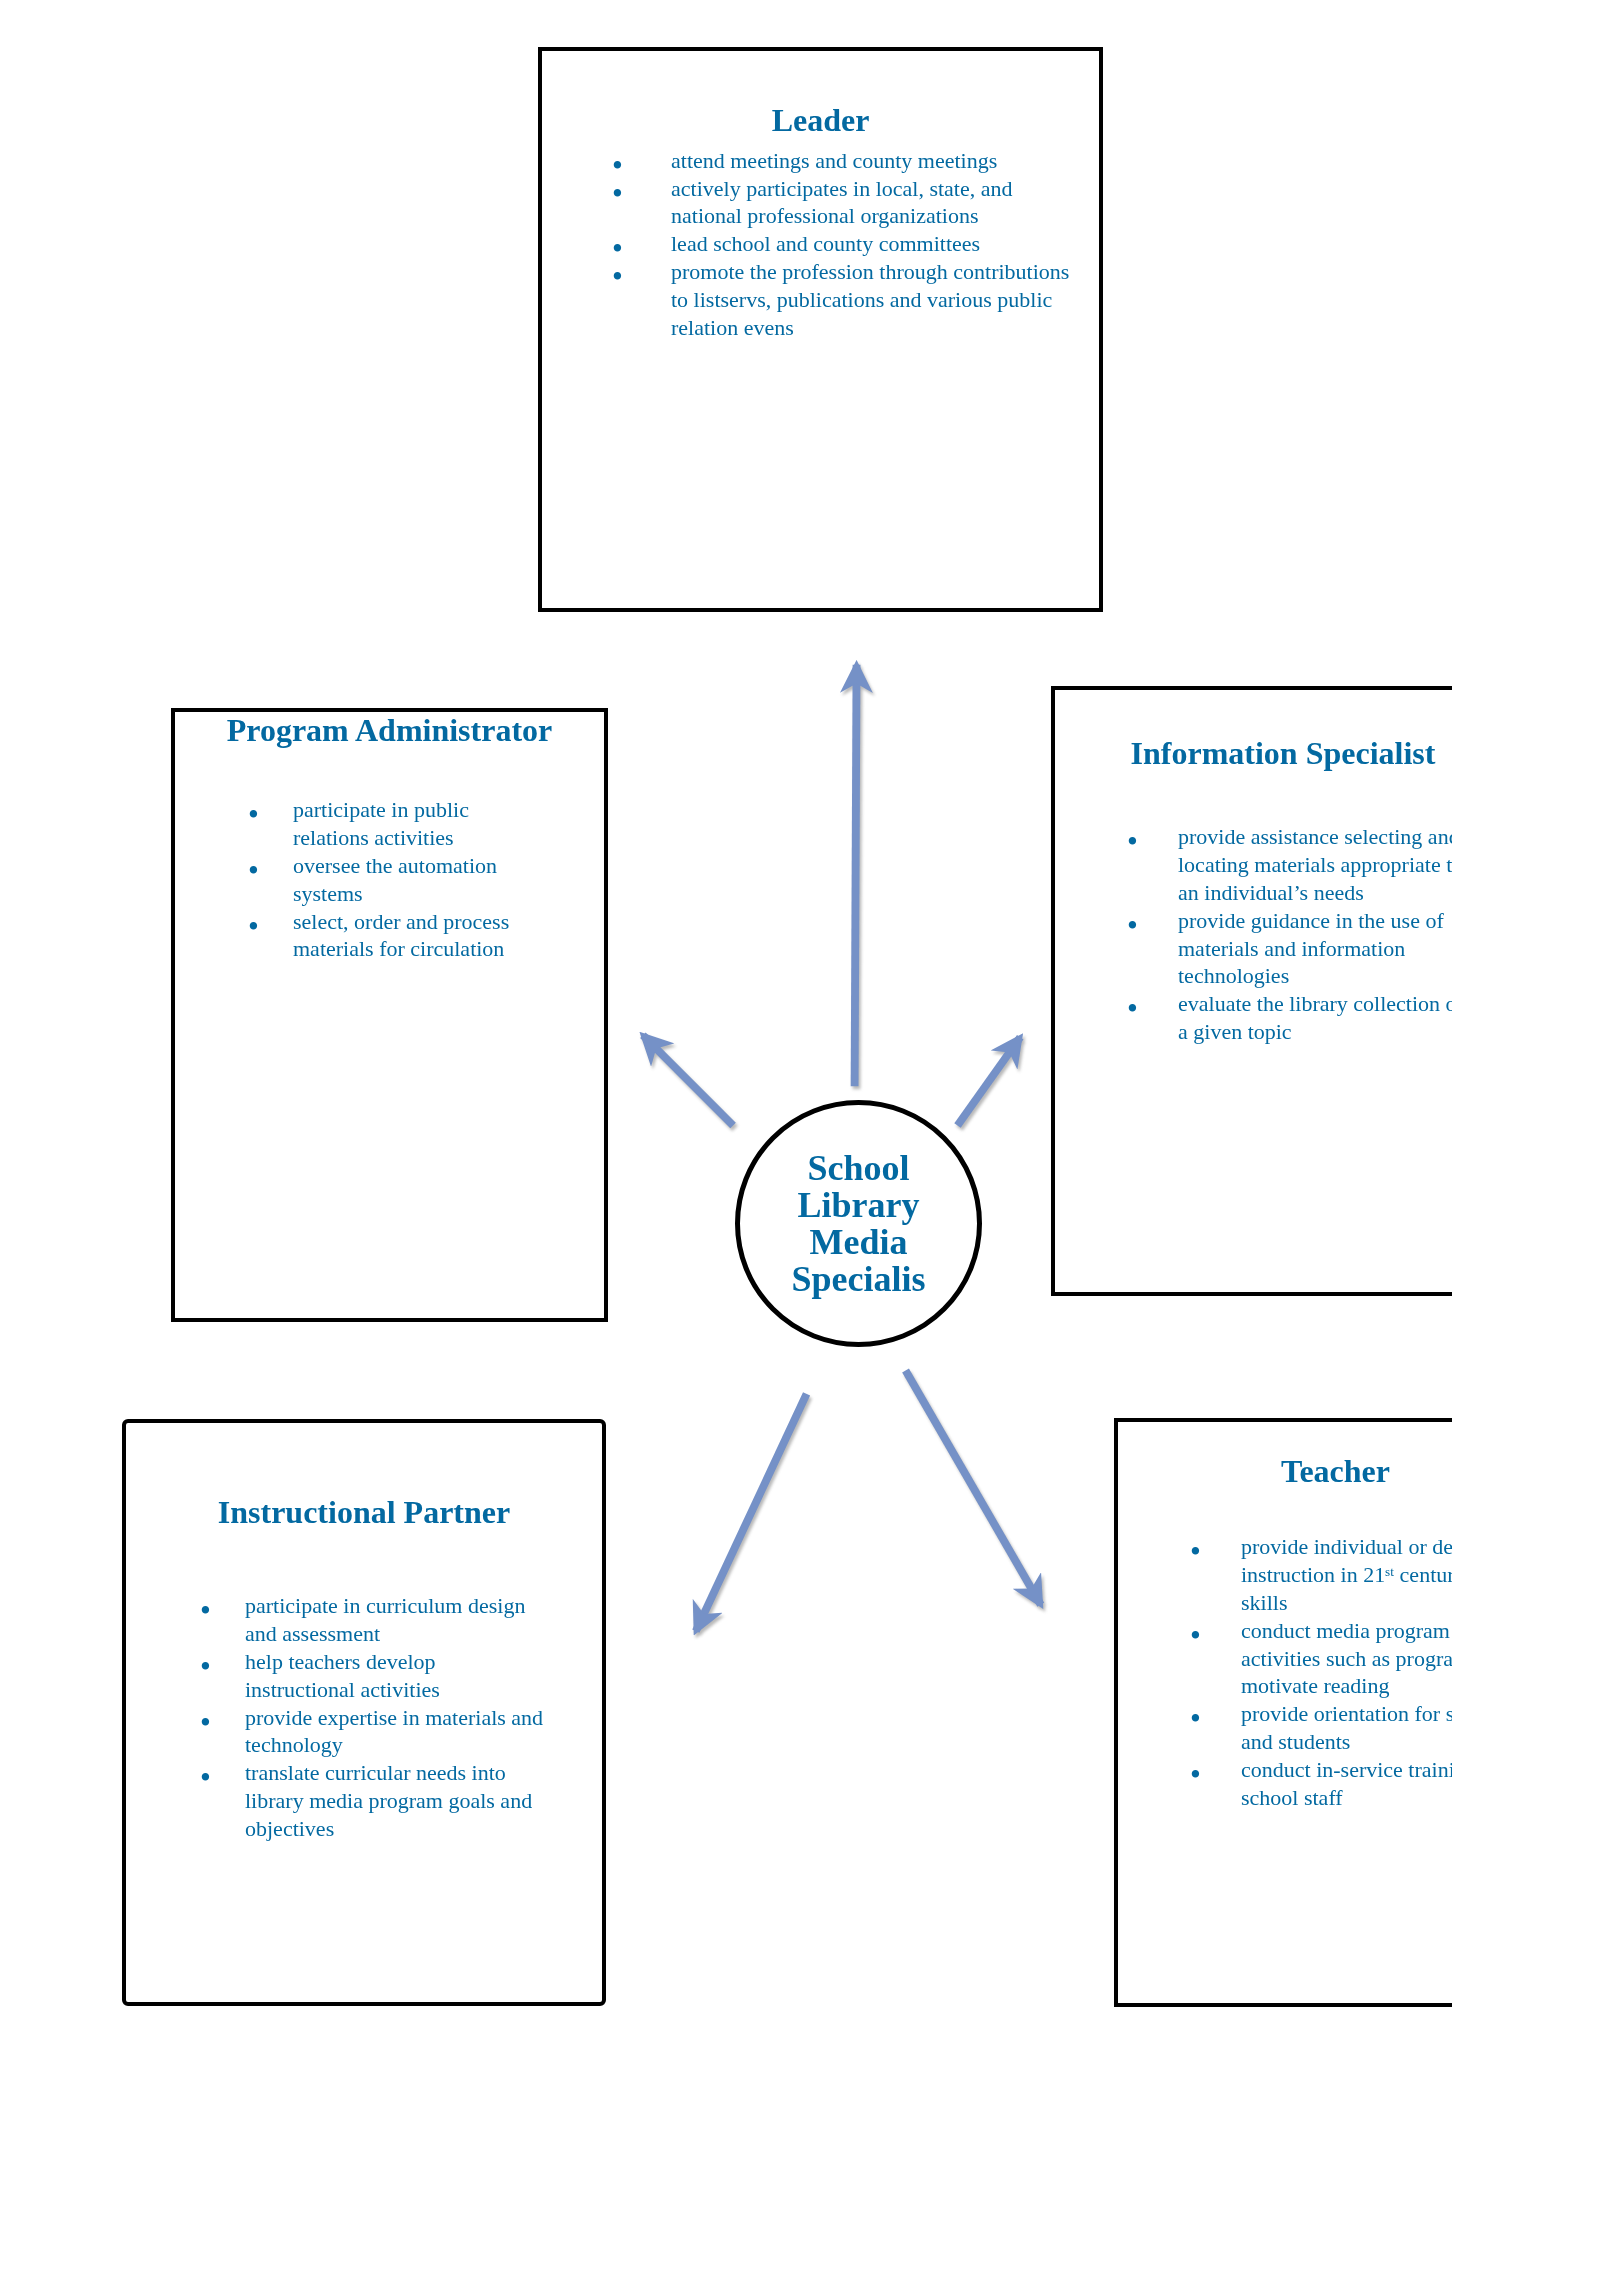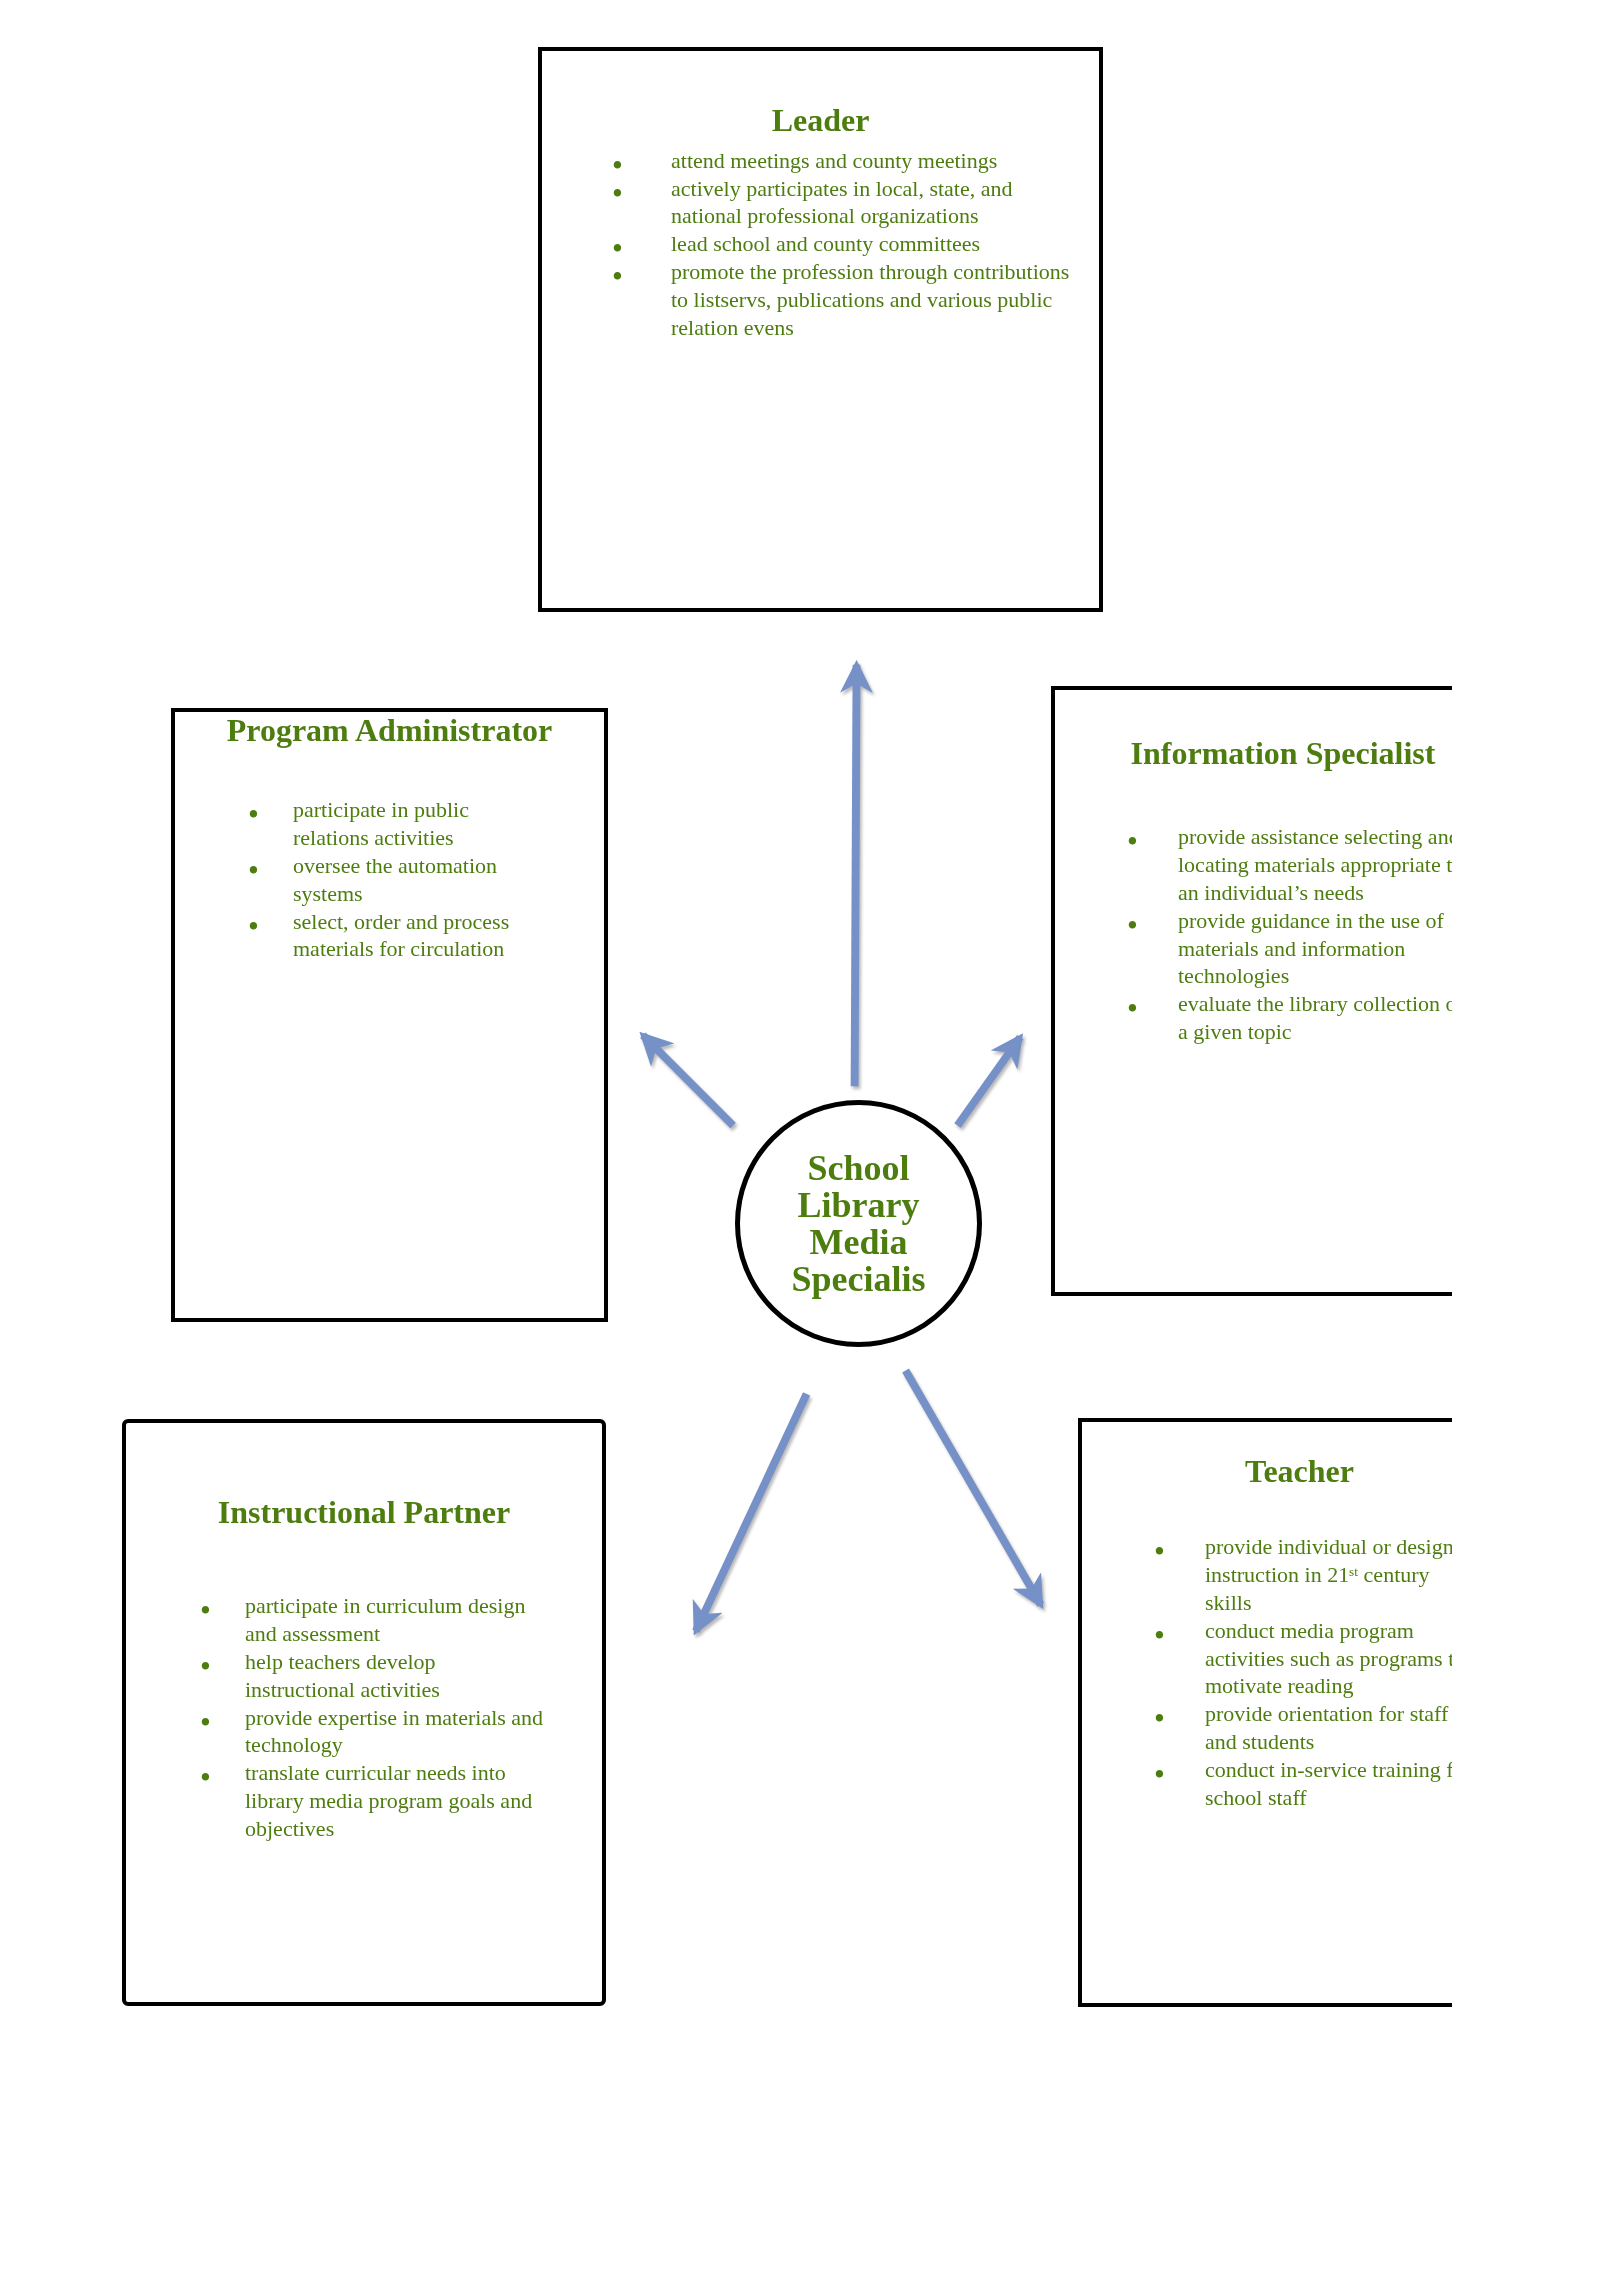--- a/index.html
+++ b/index.html
@@ -2,21 +2,21 @@
 <html><head>
 <meta charset="utf-8">
 <style>
   html, body { margin: 0; padding: 0; background: #ffffff; }
   .page {
     position: relative;
     width: 1452px;
     height: 2293px;
     background: #ffffff;
     font-family: "Liberation Serif", "DejaVu Serif", serif;
-    color: #4d7c0f;
+    color: #0369a1;
     overflow: hidden;
   }
   .arrows {
     position: absolute;
     left: 0; top: 0;
     width: 1620px; height: 2293px;
     pointer-events: none;
   }
   .arrow { filter: drop-shadow(2px 3px 1.5px rgba(100,100,100,0.45)); }
 
@@ -65,21 +65,21 @@
   #box-information-specialist { left: 1051px; top: 686px; width: 464px; height: 610px; padding-top: 45px; }
   #box-information-specialist .bullets { margin: 51px 32px 0 72px; }
   #box-information-specialist .bullets li { padding-left: 51px; }
 
   
   #box-instructional-partner { left: 122px; top: 1419px; width: 484px; height: 587px; padding-top: 71px; border-radius: 6px; }
   #box-instructional-partner .bullets { margin: 61px 51px 0 74px; }
   #box-instructional-partner .bullets li { padding-left: 45px; }
 
   
-  #box-teacher { left: 1078px; top: 1418px; width: 443px; height: 589px; padding-top: 31px; }
+  #box-teacher { left: 1114px; top: 1418px; width: 443px; height: 589px; padding-top: 31px; }
   #box-teacher .bullets { margin: 43px 41px 0 72px; }
   #box-teacher .bullets li { padding-left: 51px; }
 
   .center-circle {
     position: absolute;
     left: 735px; top: 1100px;
     width: 247px; height: 247px;
     box-sizing: border-box;
     border: 5.9px solid #000000;
     border-radius: 50%;

